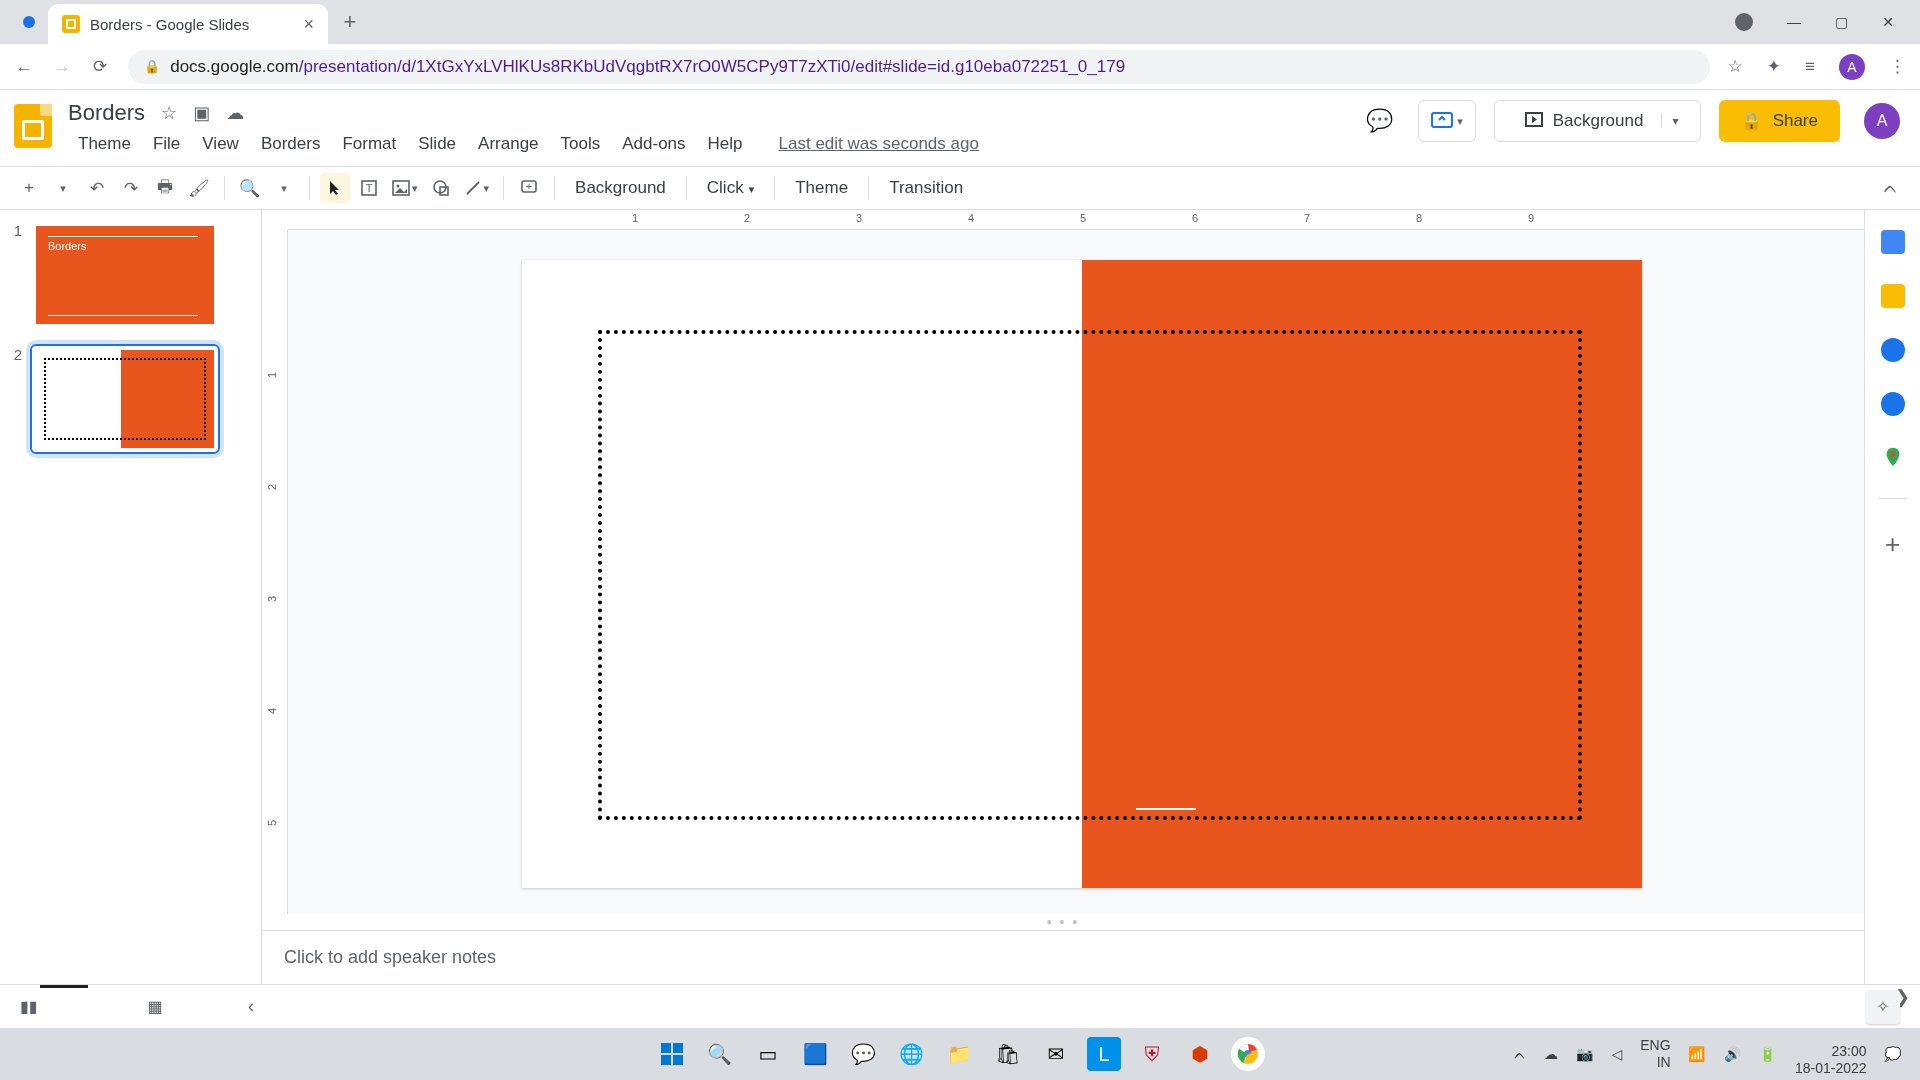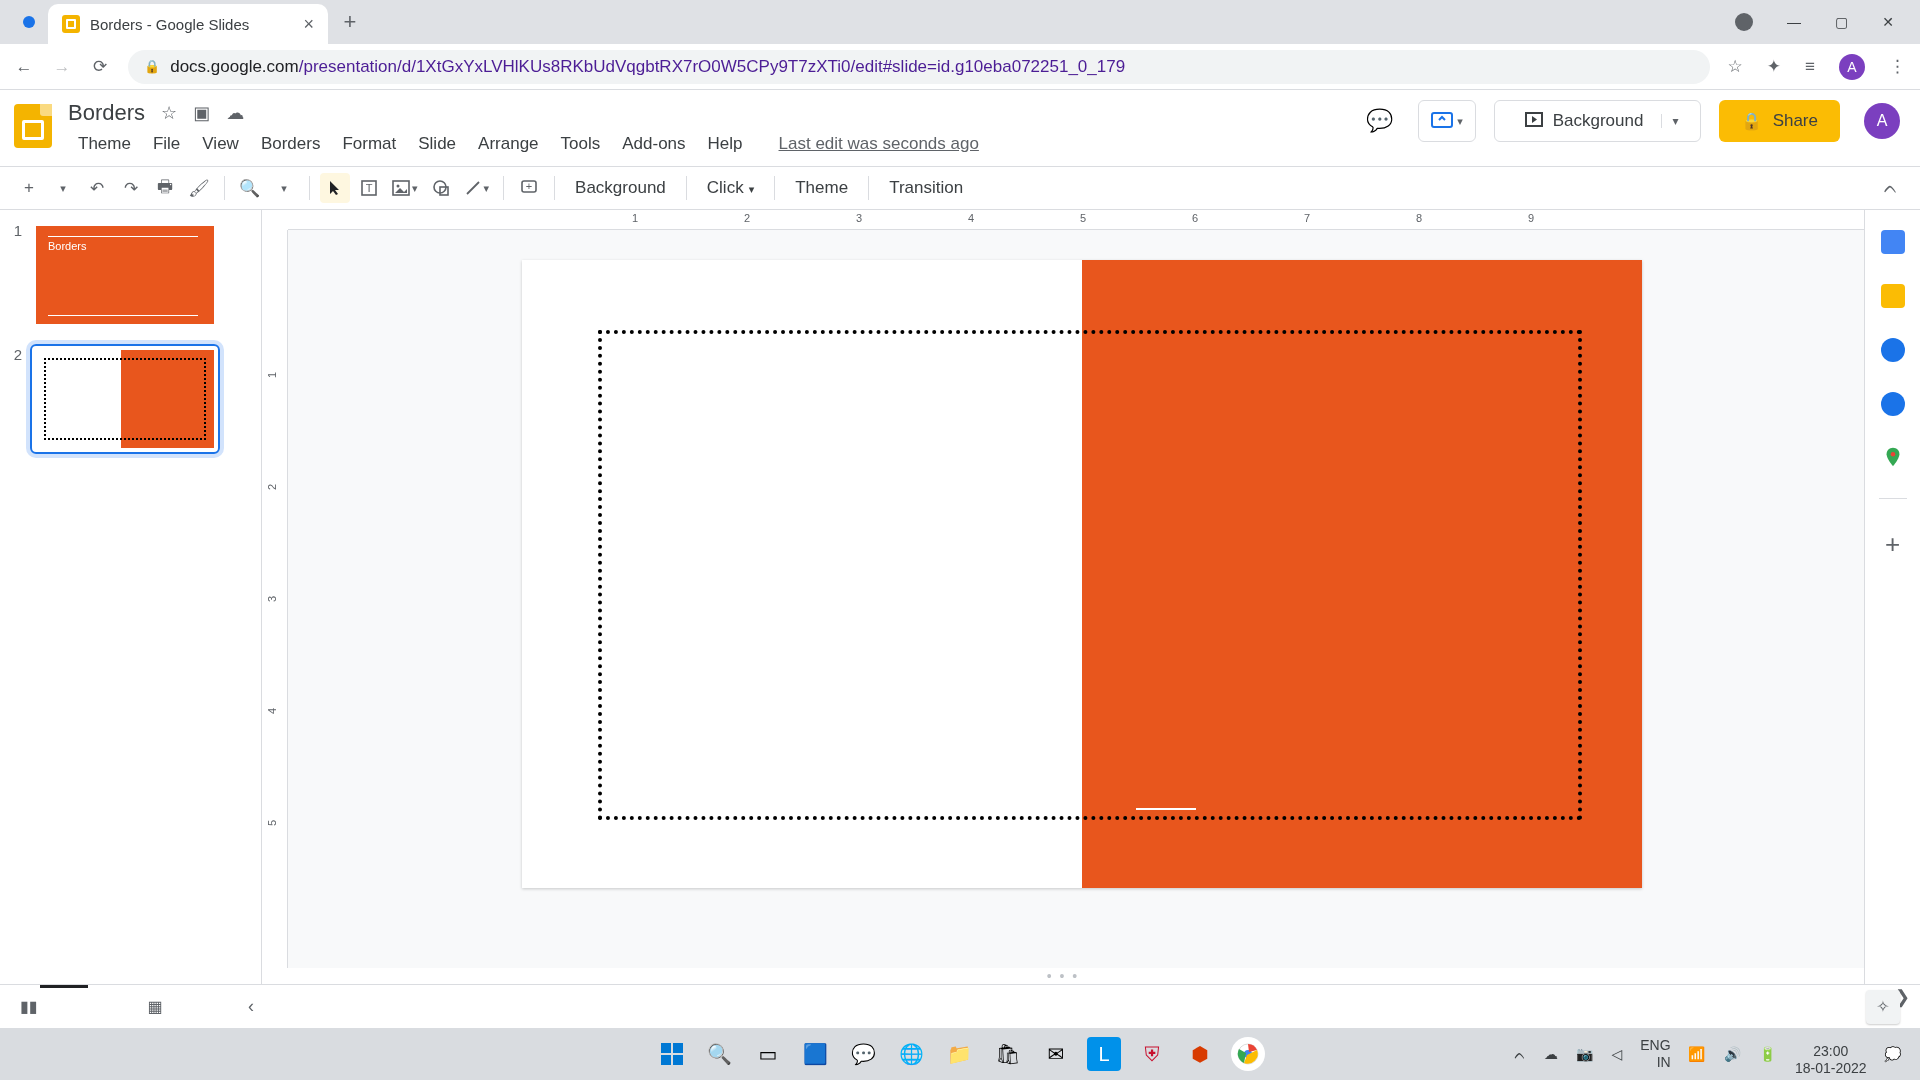--- a/index.html
+++ b/index.html
@@ -103,21 +103,21 @@
 .gs-footer { height:44px; border-top:1px solid #dadce0; display:flex; align-items:center; padding:0 20px; gap:110px; color:#5f6368; position:relative; }
 .gs-footer .accent { position:absolute; left:40px; top:0; width:48px; height:3px; background:#202124; }
 .gs-footer .collapse { position:absolute; left:248px; font-size:18px; }
 .explore { position:absolute; right:20px; width:34px; height:34px; background:#f1f3f4; border-radius:4px; display:flex; align-items:center; justify-content:center; box-shadow:0 1px 2px rgba(0,0,0,.2); }
 
 
 .taskbar { position:absolute; left:0; right:0; bottom:0; height:52px; background:#d9dce0; display:flex; align-items:center; }
 .task-center { position:absolute; left:50%; transform:translateX(-50%); display:flex; gap:14px; }
 .task-ico { width:34px; height:34px; border-radius:4px; display:flex; align-items:center; justify-content:center; font-size:20px; }
 .tray { margin-left:auto; display:flex; align-items:center; gap:18px; padding-right:18px; color:#3c4043; font-size:14px; }
-.tray .clock { text-align:center; line-height:1.2;margin-top:12px; }
+.tray .clock { text-align:right; line-height:1.2;margin-top:12px; }
 .tray .lang { text-align:right; line-height:1.2; }
 
 svg { display:block; }
 </style>
 </head>
 <body>
 
 <div class="browser-tabs">
   <div class="tab-dots">
       <span></span>
@@ -310,20 +310,23 @@
         </div>
         <div class="stage">
           <div class="slide">
             <div class="orange"></div>
             <div class="placeholder"></div>
             <div class="tiny-line"></div>
           </div>
         </div>
       </div>
       <div class="notes-handle">• • •</div>
+      <div class="notes">
+        <span>Click to add speaker notes</span>
+      </div>
     </div>
 
     <div class="side-panel">
       <div class="sp-ico sp-cal"></div>
       <div class="sp-ico sp-keep"></div>
       <div class="sp-ico sp-task"></div>
       <div class="sp-ico sp-cont"></div>
       <div class="sp-map">
           <svg viewBox="0 0 24 24">
             <path d="M12 2C8 2 5 5 5 9c0 5 7 13 7 13s7-8 7-13c0-4-3-7-7-7z" fill="#34a853"></path>

